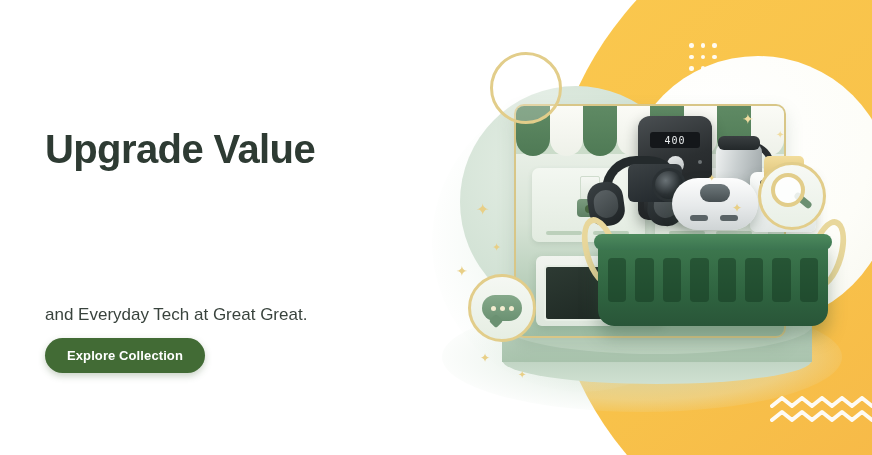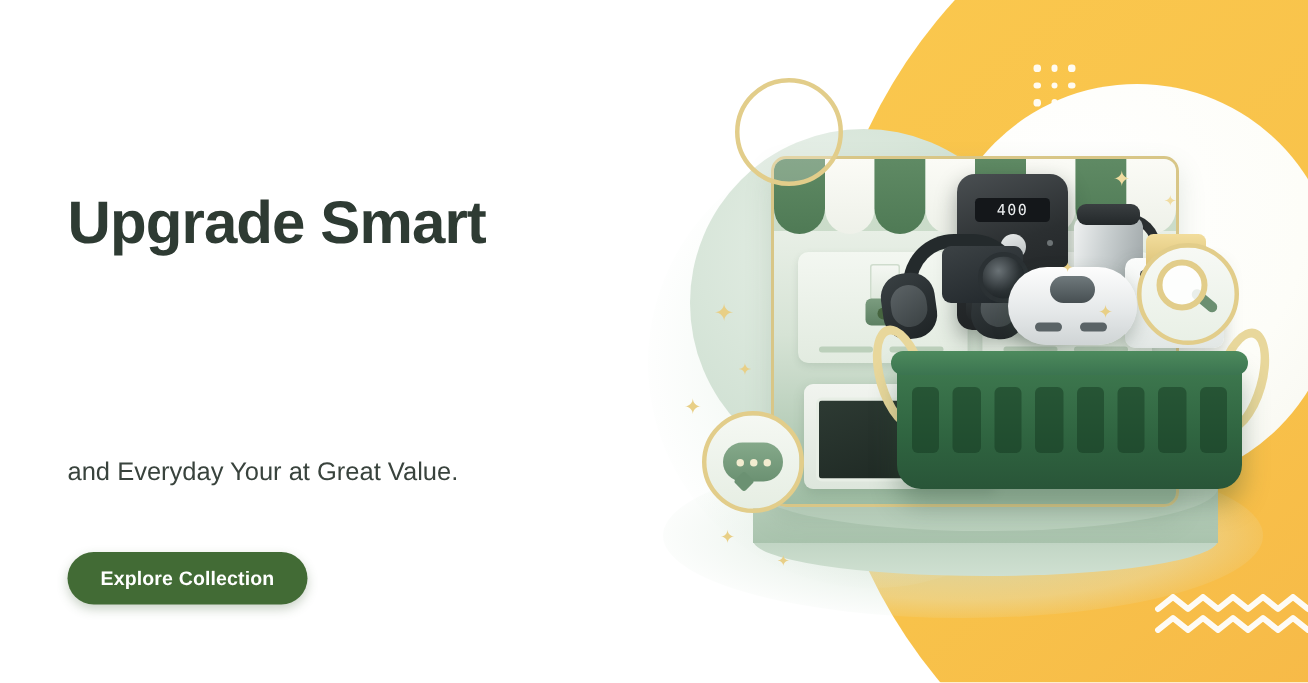--- a/index.html
+++ b/index.html
@@ -330,21 +330,21 @@
     font-size:40px;line-height:46px;
     font-weight:bold;letter-spacing:-.6px;
     color:#2e3b33;
   }
   .subhead{
     position:absolute;top:274px;left:0;width:380px;margin:0;
     font-size:17px;line-height:27px;
     color:#39433d;font-weight:normal;
   }
   .cta{
-    position:absolute;top:368px;left:0;
+    position:absolute;top:338px;left:0;
     display:inline-flex;align-items:center;justify-content:center;
     padding:10px 22px;border:none;border-radius:20px;
     background:#426b35;color:#ffffff;
     font-family:"Liberation Sans",sans-serif;
     font-size:13px;font-weight:bold;letter-spacing:.1px;
     cursor:pointer;
     box-shadow:0 3px 7px rgba(60,95,50,.28);
   }
 </style>
 </head>
@@ -508,24 +508,24 @@
     <span class="spark s4">✦</span>
     <span class="spark s5">✦</span>
     <span class="spark s6">✦</span>
     <span class="spark s7">✦</span>
     <span class="spark s8">✦</span>
     <span class="spark s9">✦</span>
   </div>
 
   <div class="content">
     <h1 class="headline">
-      <span>Upgrade Smart</span><br>
+      <span>Upgrade Value</span><br>
     </h1>
 
     <p class="subhead">
       <br>
-      <span>and Everyday Your at Great Value.</span>
+      <span>and Everyday Tech at Great Great.</span>
     </p>
 
     <button class="cta">Explore Collection</button>
   </div>
 
 </div>
 
 </body></html>

